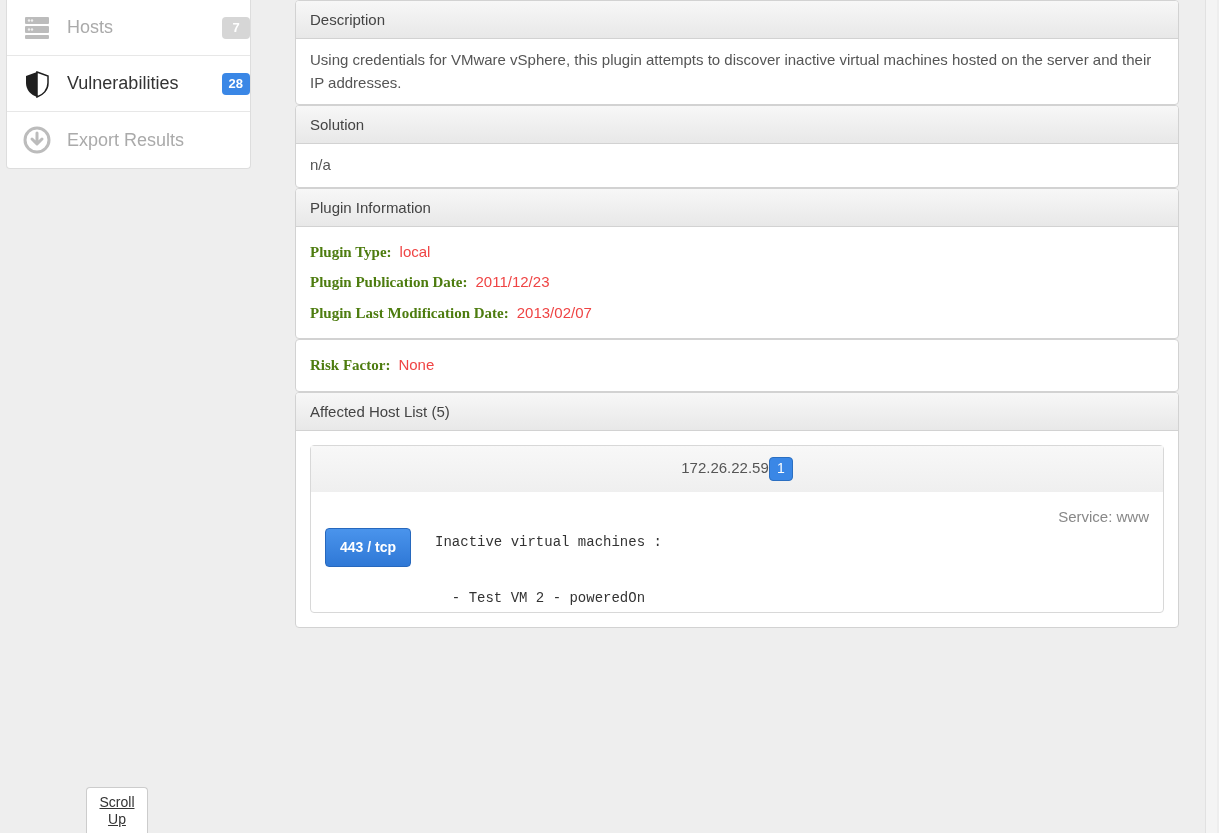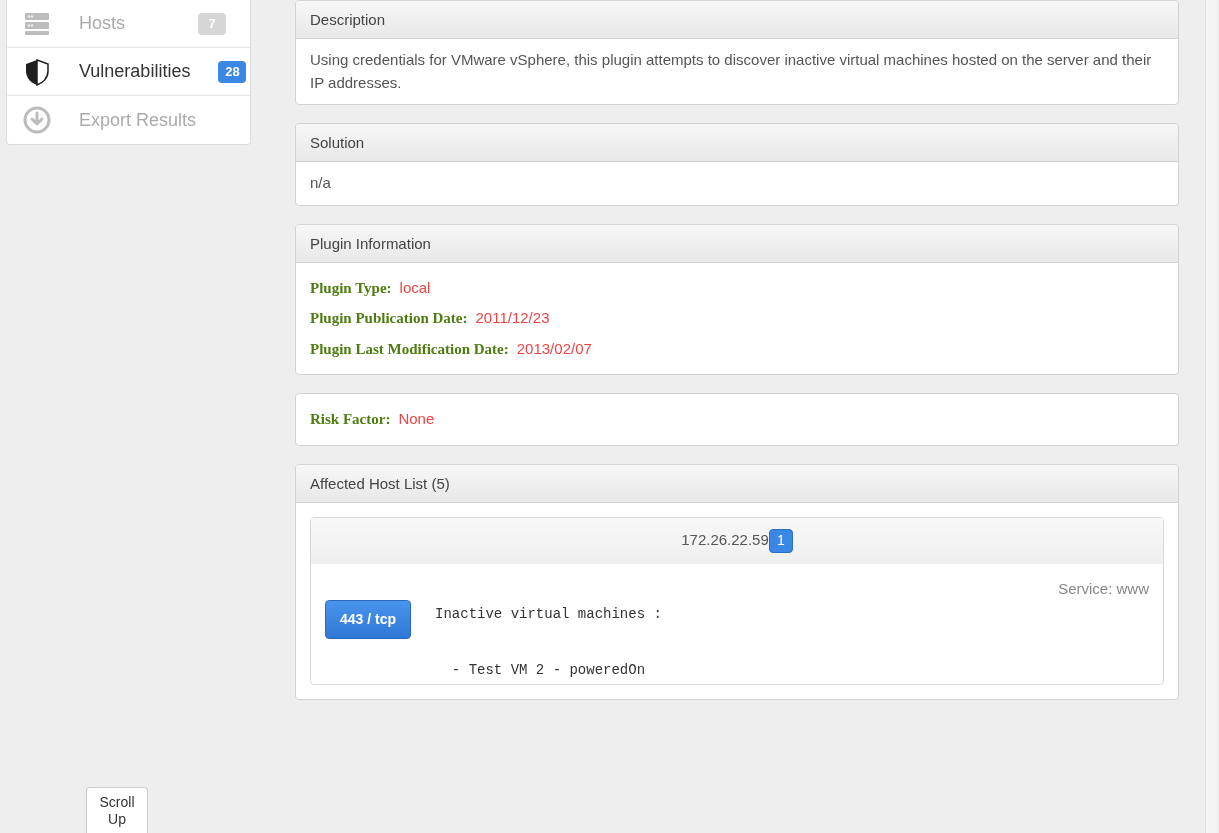--- a/index.html
+++ b/index.html
@@ -27,24 +27,24 @@
     background: #fff;
     border: 1px solid #ddd;
     border-top: none;
     border-radius: 0 0 4px 4px;
     overflow: hidden;
     width: 245px;
   }
   .sidebar-item {
     display: flex;
     align-items: center;
-    height: 48px;
-    padding: 0 24px 0 16px;
+    height: 56px;
+    padding: 0 0 0 16px;
     border-bottom: 1px solid #e7e7e7;
-    gap: 28px;
+    gap: 16px;
     cursor: pointer;
   }
   .sidebar-item:last-child { border-bottom: none; }
   .sidebar-item .label {
     flex: 1;
     font-size: 18px;
     color: #aaa;
     font-weight: 400;
   }
   .sidebar-item.active {
@@ -86,21 +86,20 @@
     justify-content:center;
     font-size: 14px;
   }
   
   .main {
     flex: 1;
     padding: 0 40px 0 40px;
     overflow: hidden;
     display: flex;
     flex-direction: column;
-    gap: 18px;
   }
   .panel {
     border: 1px solid #d2d2d2;
     border-radius: 4px;
     background: #fff;
     overflow: hidden;
   }
   .panel-header {
     background: linear-gradient(#f7f7f7, #e8e8e8);
     border-bottom: 1px solid #d2d2d2;
@@ -305,15 +304,15 @@
           </div>
         </div>
       </div>
     </div>
   </div>
 </div>
 
 <div class="right-scroll"></div>
 
 <div class="scroll-up">
-  <span style="white-space:pre-line;">Scroll
+  <span style="white-space:pre-line;text-decoration:underline;">Scroll
 Up</span>
 </div>
 
 </body></html>

